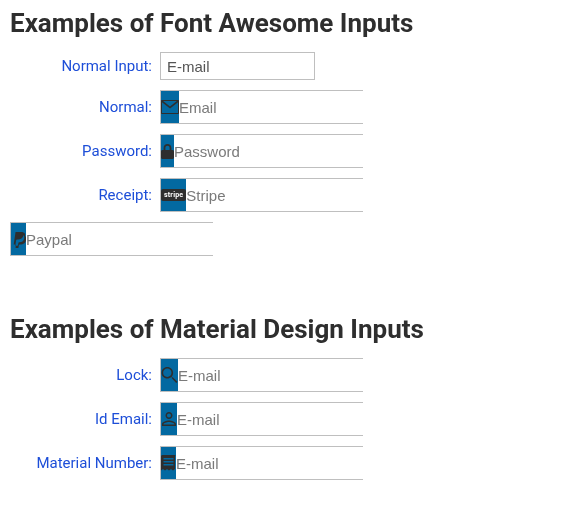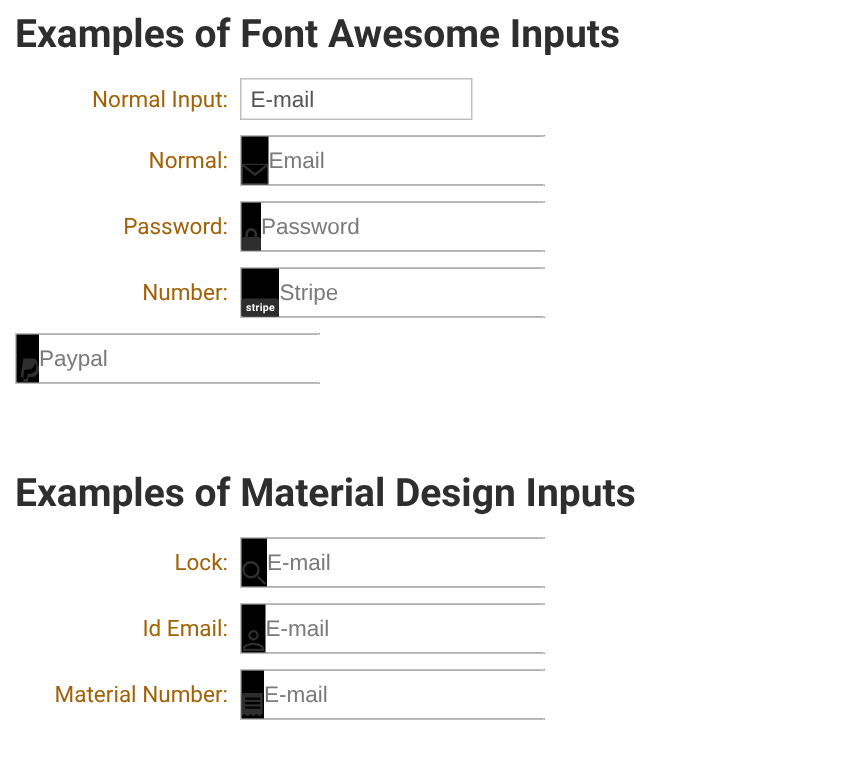--- a/index.html
+++ b/index.html
@@ -19,38 +19,38 @@
 .form-row {
   display: flex;
   align-items: center;
   margin-bottom: 10px;
 }
 .label {
   width: 150px;
   text-align: right;
   padding-right: 8px;
   font-size: 15px;
-  color: #a16207;
+  color: #1d4ed8;
 }
 .plain-input {
   height: 28px;
   width: 155px;
   border: 1px solid #bfbfbf;
   font-size: 15px;
   color: #555;
   padding: 2px 6px;
 }
 .plain-input::placeholder { color: #555; }
 .icon-field {
   display: flex;
-  align-items: flex-end;
+  align-items: center;
   border: 1px solid #bfbfbf;
   height: 34px;
   width: 203px;
-  background: #000000;
+  background: #0369a1;
 }
 .icon-field .icon-slot {
   width: 32px;
   display: flex;
   align-items: center;
   justify-content: center;
   color: #2e2e2e;
 }
 .icon-field input {
   flex: 1;
@@ -102,21 +102,21 @@
     <span class="icon-slot">
       <svg width="13" height="15" viewBox="0 0 13 15">
           <path fill="#2e2e2e" d="M6.5 0C4.3 0 2.6 1.7 2.6 3.9V6H1.5C.7 6 0 6.7 0 7.5v6C0 14.3.7 15 1.5 15h10c.8 0 1.5-.7 1.5-1.5v-6C13 6.7 12.3 6 11.5 6h-1.1V3.9C10.4 1.7 8.7 0 6.5 0zm0 1.8c1.2 0 2.1.9 2.1 2.1V6H4.4V3.9c0-1.2.9-2.1 2.1-2.1z"></path>
         </svg>
     </span>
     <input type="text" placeholder="Password" style="">
   </div>
 </div>
 
 <div class="form-row">
-  <div class="label">Number:</div>
+  <div class="label">Receipt:</div>
   <div class="icon-field">
     <span class="icon-slot">
       <span class="stripe-badge">stripe</span>
     </span>
     <input type="text" placeholder="Stripe" style="">
   </div>
 </div>
 
 <div class="form-row">
   <div class="icon-field">

